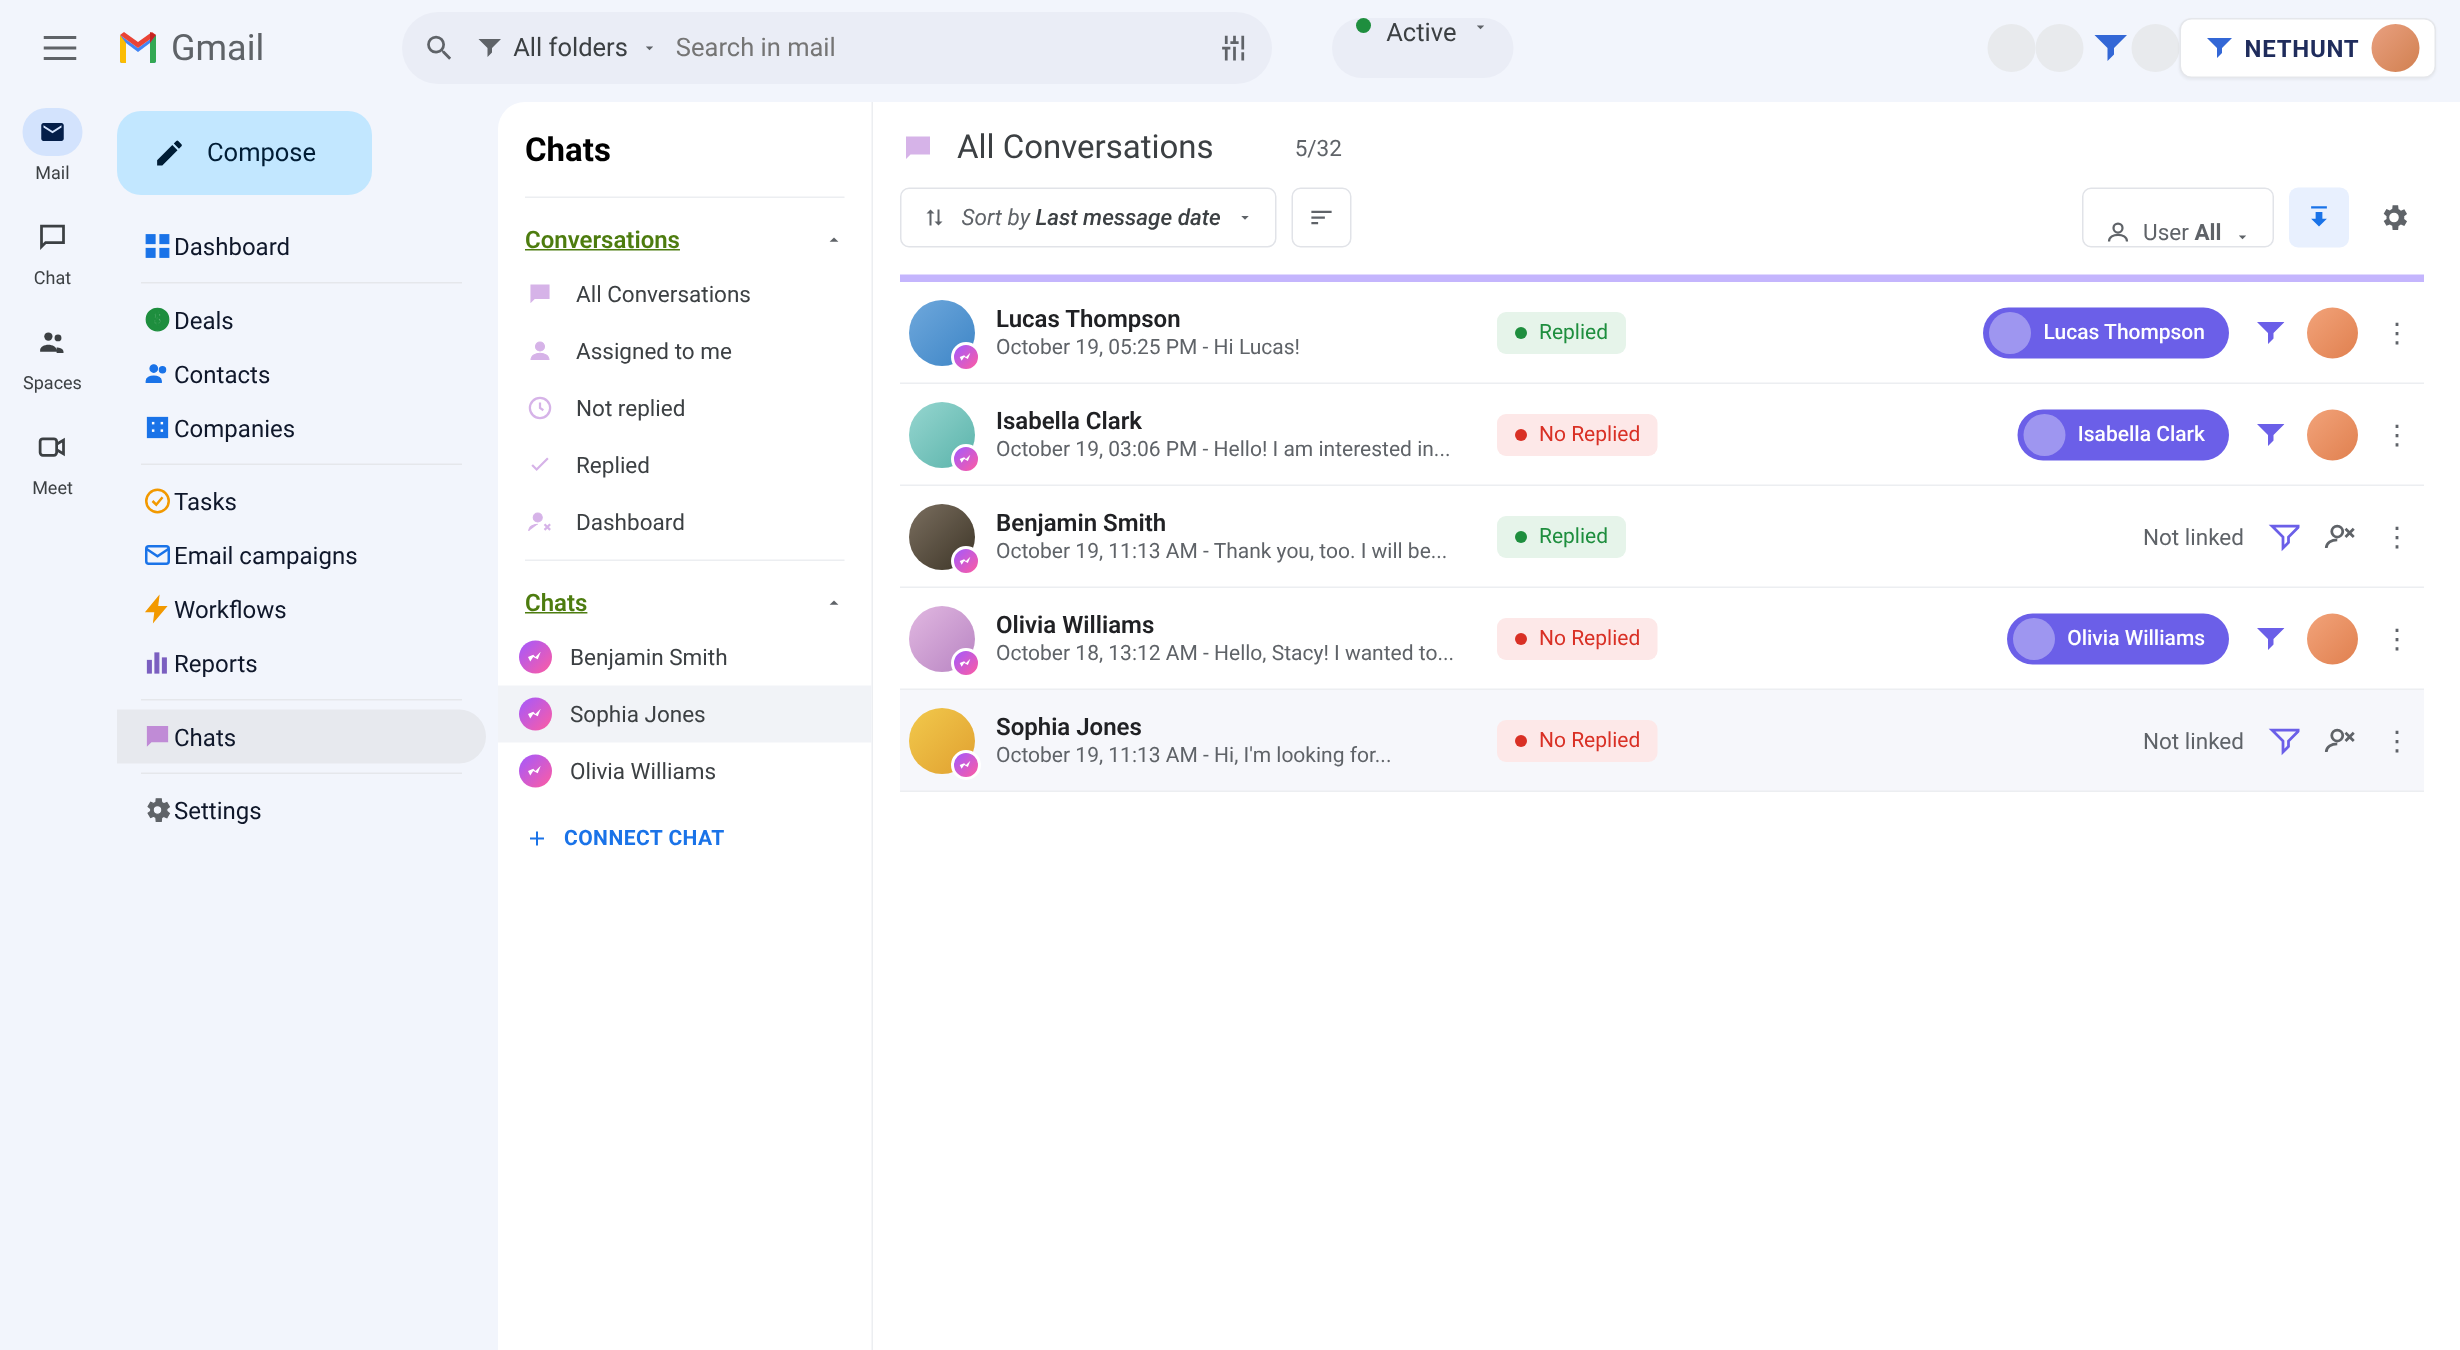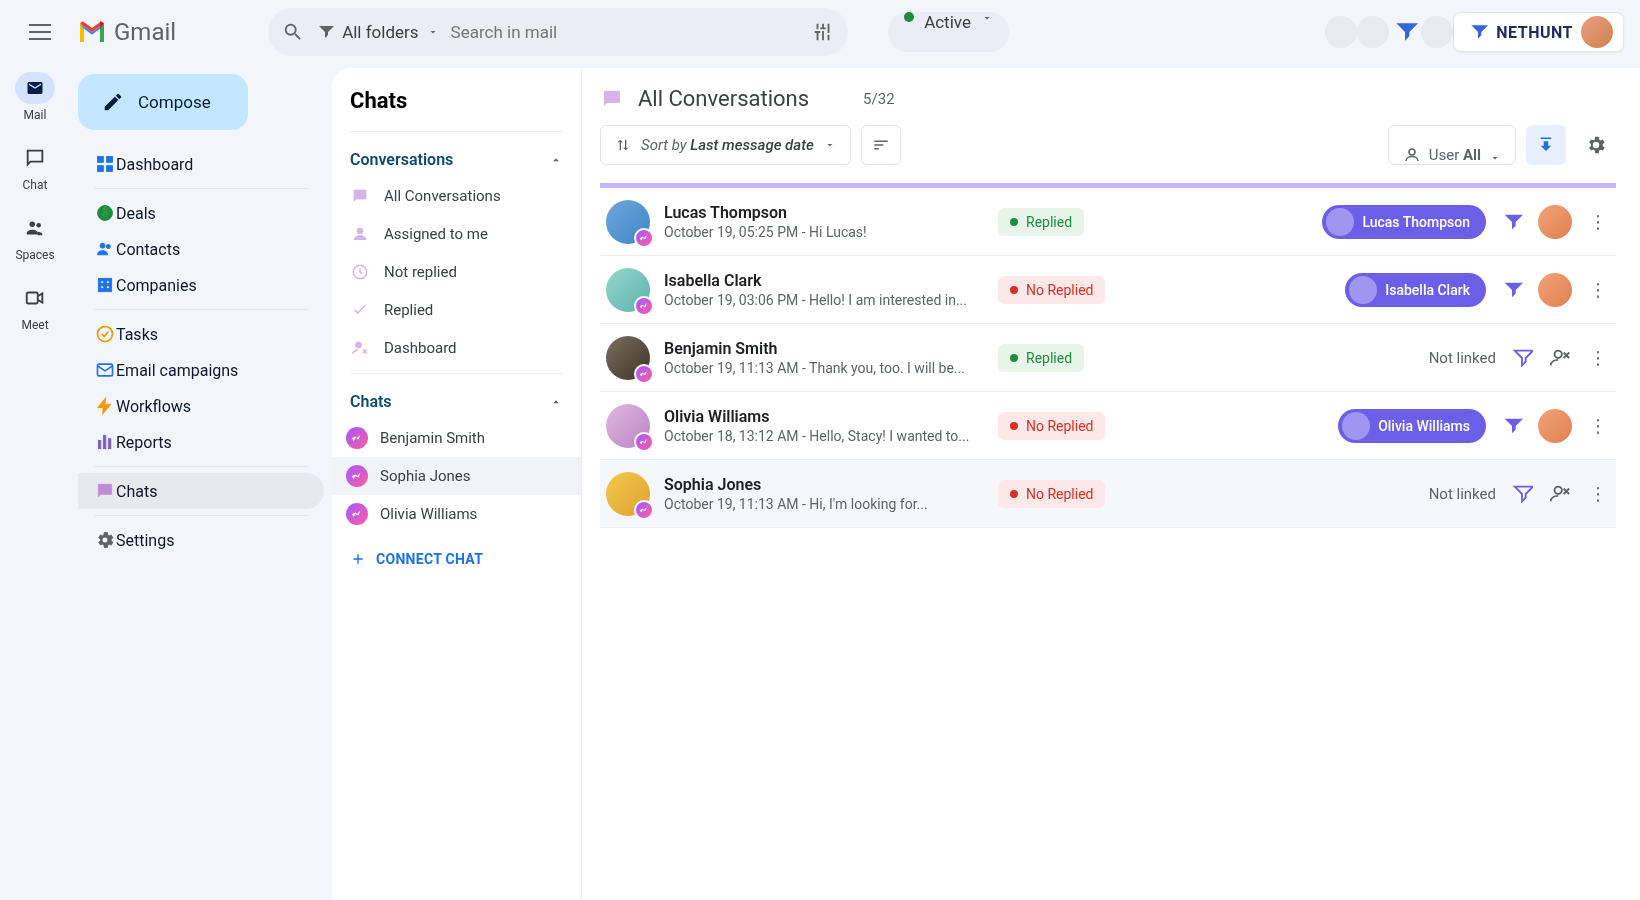--- a/index.html
+++ b/index.html
@@ -25,21 +25,21 @@
 .rail-ico.active { background:#d3e3fd; }
 .sidebar { width:262px; padding:10px 8px; }
 .compose-btn { height:56px; border-radius:16px; background:#c2e7ff; display:flex; align-items:center; gap:14px; padding:0 24px; font-size:17px; color:#001d35; cursor:pointer; width:170px; margin-bottom:16px; }
 .sb-item { height:36px; display:flex; align-items:center; gap:0; padding:0 16px; border-radius:0 18px 18px 0; font-size:16px; color:#0f172a; cursor:pointer;text-align:center; }
 .sb-item.active { background:#e7e9ee; }
 .sb-ico { width:22px; display:flex; justify-content:center; }
 .sb-divider { height:1px; background:#e5e7eb; margin:6px 16px; }
 .panel { flex:1; background:#fff; border-radius:18px 0 0 0; margin-top:4px; display:flex; overflow:hidden; }
 .chats-col { width:250px; border-right:1px solid #eceef1; padding:20px 0; }
 .chats-col h2 { font-size:22px; font-weight:700; padding:0 18px 12px; }
-.sec-head { display:flex; align-items:center; justify-content:space-between; padding:12px 18px 8px; font-size:16px; font-weight:600; color:#0c4a6e; cursor:pointer; }
+.sec-head { display:flex; align-items:center; justify-content:space-between; padding:12px 18px 8px; font-size:16px; font-weight:600; color:#4d7c0f; cursor:pointer;text-decoration:underline; }
 .chat-sub { height:38px; display:flex; align-items:center; gap:14px; padding:0 18px; font-size:15px; color:#3c4043; cursor:pointer; }
 .sub-ico { width:20px; display:flex; justify-content:center; }
 .chat-person { height:38px; display:flex; align-items:center; gap:12px; padding:0 14px; font-size:15px; color:#3c4043; cursor:pointer; }
 .chat-person.sel { background:#f1f3f7; }
 .msg-circle { width:22px; height:22px; border-radius:50%; background:linear-gradient(135deg,#a259ff,#ff5ca1); display:flex; align-items:center; justify-content:center; }
 .connect-chat { display:flex; align-items:center; gap:10px; padding:18px 18px 0; font-size:14px; font-weight:700; color:#1a73e8; cursor:pointer; letter-spacing:0.3px; }
 .conv-col { flex:1; padding:18px 24px 0 18px; display:flex; flex-direction:column; }
 .conv-head { display:flex; align-items:center; gap:14px; }
 .conv-title { font-size:22px; color:#3c4043; }
 .conv-count { margin-left:40px; font-size:15px; color:#5f6368; }

